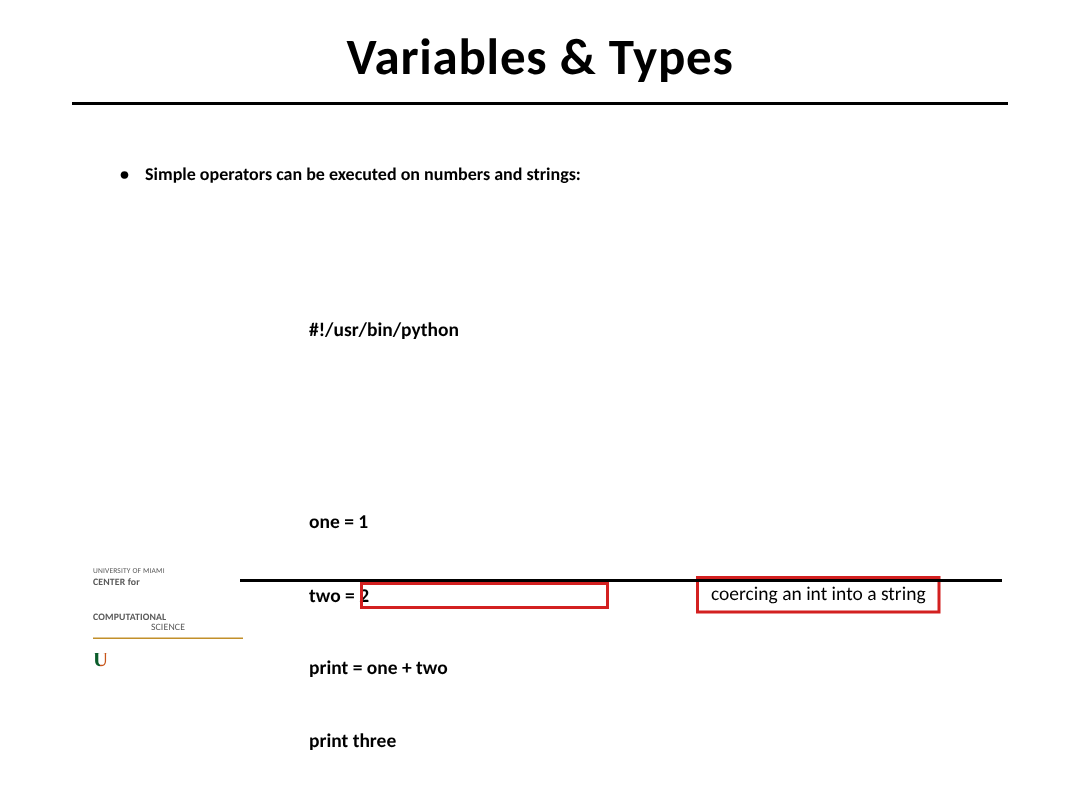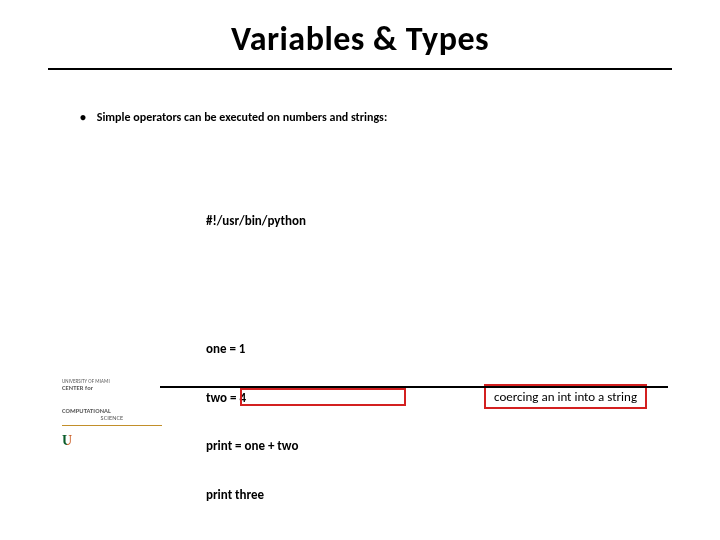--- a/index.html
+++ b/index.html
@@ -121,32 +121,32 @@
     <span class="dot">•</span>
     <span>Simple operators can be executed on numbers and strings:</span>
   </div>
 
   <div class="code">
     <div class="group">
       <span class="line">#!/usr/bin/python</span>
     </div>
     <div class="group">
       <span class="line">one = 1</span>
-      <span class="line">two = 4</span>
+      <span class="line">two = 2</span>
       <span class="line">print = one + two</span>
       <span class="line">print three</span>
     </div>
     
     
     
   </div>
 
   <div class="highlight-box" style="top:388px; left:240px; width:166px; height:18px;"></div>
 
-  <div class="callout" style="top:384px; left:484px;">
+  <div class="callout" style="top:384px; left:464px;">
     <span>coercing an int into a string</span>
   </div>
 
   <div class="footer-rule"></div>
 
   <div class="footer-logo-block">
     <div class="footer-text">
       <span style="font-size:5px;display:block;">UNIVERSITY OF MIAMI</span>
       <span style="display:block;font-weight:600;">CENTER for</span>
       <span style="display:block;font-weight:600;margin-top:17px;">COMPUTATIONAL</span>

